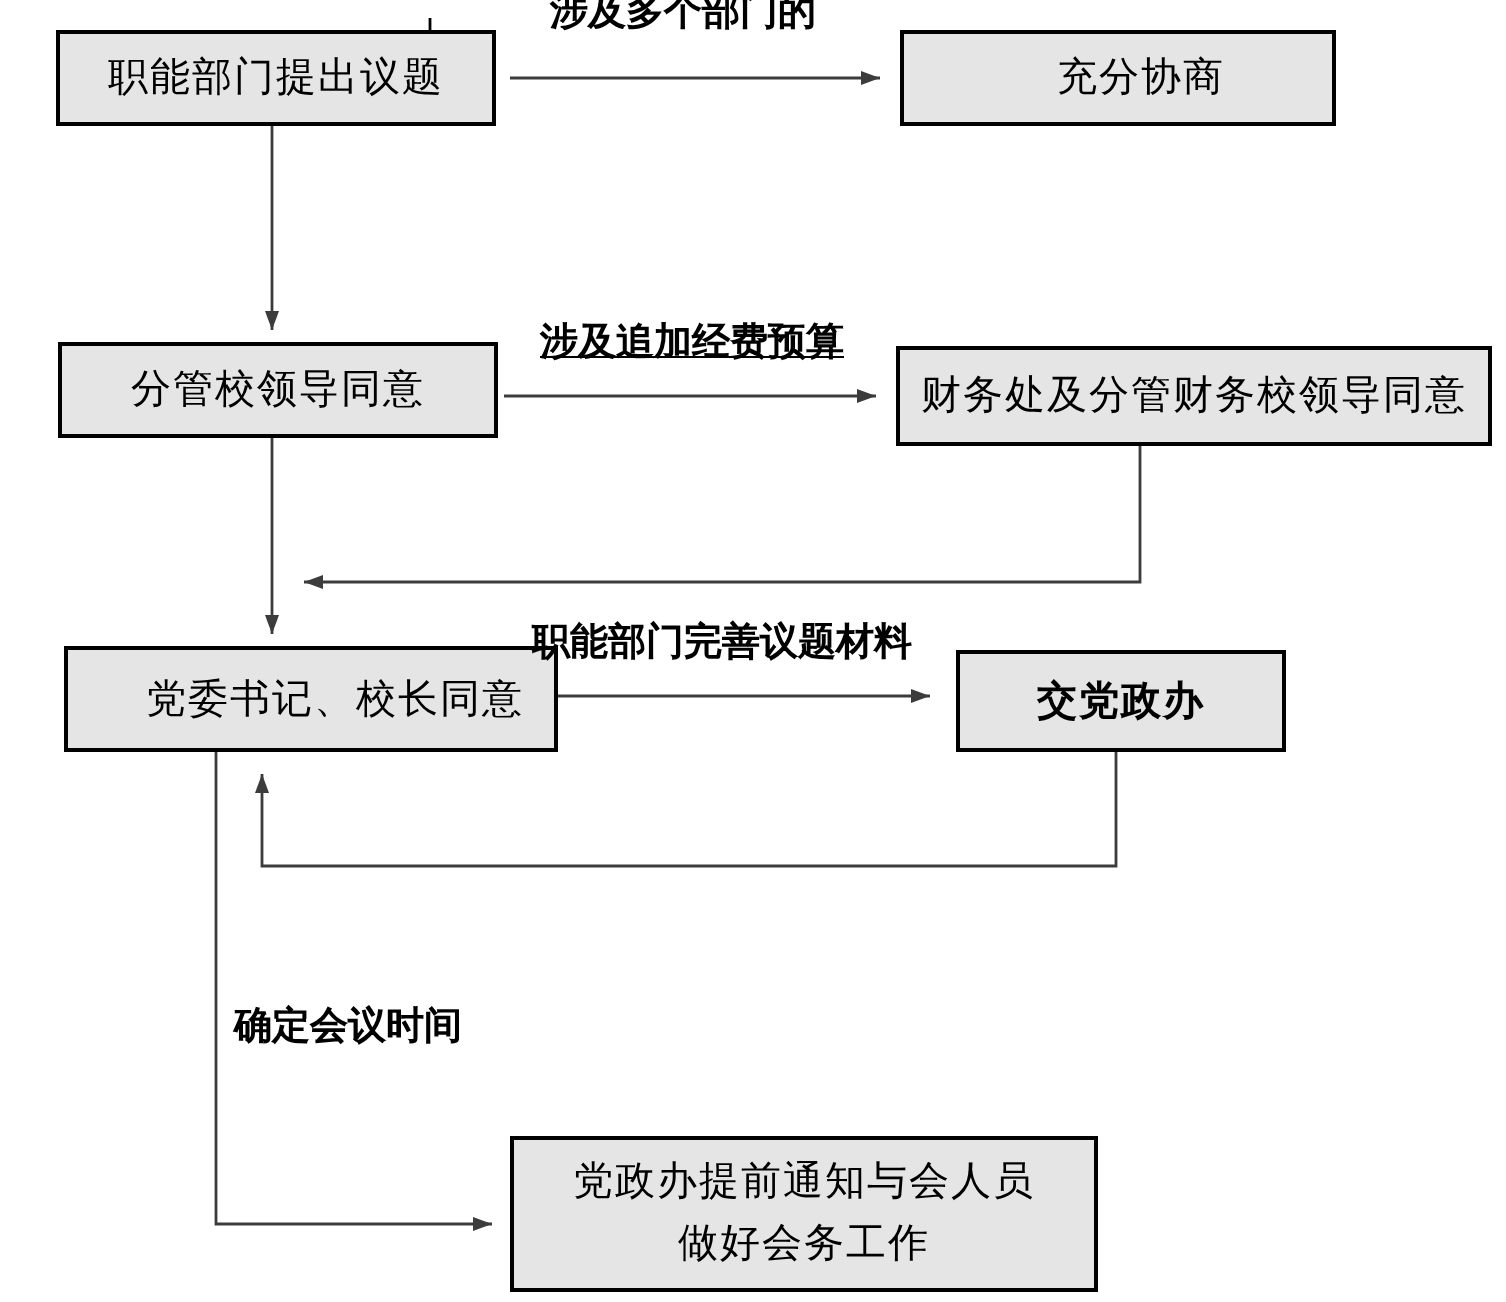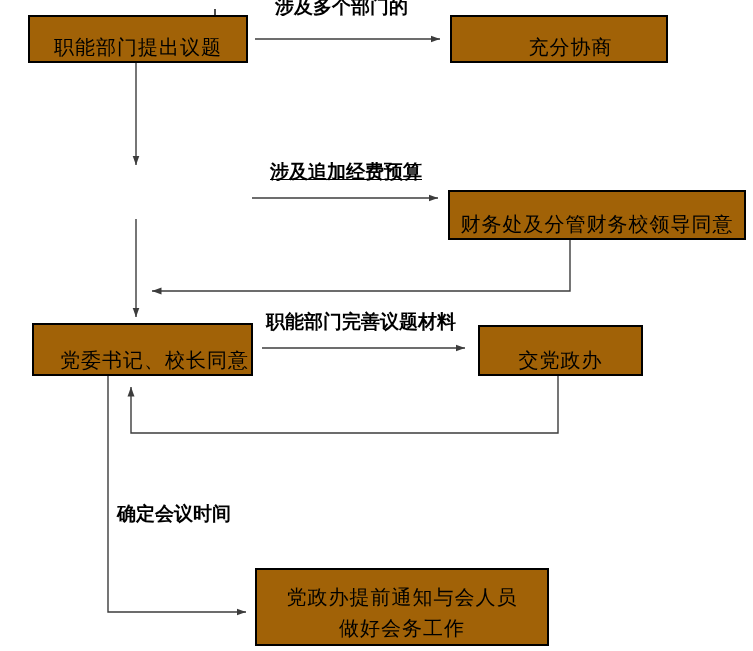--- a/index.html
+++ b/index.html
@@ -13,37 +13,37 @@
   }
   .wires {
     position: absolute;
     left: 0; top: 0;
     width: 753px; height: 651px;
   }
   .box {
     position: absolute;
     box-sizing: border-box;
     border: 2px solid #000000;
-    background: #a16207;
+    background: #e5e5e5;
     display: flex;
     flex-direction: column;
     align-items: center;
-    justify-content: flex-end;
+    justify-content: center;
     text-align: center;
     font-size: 20px;
     color: #000000;
     letter-spacing: 1px;
     line-height: 1.4;
   }
   .box-propose  { left: 28px;  top: 15px;  width: 220px; height: 48px; }
   .box-consult  { left: 450px; top: 15px;  width: 218px; height: 48px; padding-left: 23px; }
   .box-vice     { left: 29px;  top: 171px; width: 220px; height: 48px; }
-  .box-finance  { left: 448px; top: 190px; width: 298px; height: 50px; }
-  .box-secy     { left: 32px;  top: 323px; width: 221px; height: 53px; padding-left: 24px; }
-  .box-office   { left: 478px; top: 325px; width: 165px; height: 51px; }
+  .box-finance  { left: 448px; top: 173px; width: 298px; height: 50px; }
+  .box-secy     { left: 32px;  top: 323px; width: 247px; height: 53px; padding-left: 24px; }
+  .box-office   { left: 478px; top: 325px; width: 165px; height: 51px; font-weight: bold; }
   .box-notify   { left: 255px; top: 568px; width: 294px; height: 78px; line-height: 1.55; }
   .lbl {
     position: absolute;
     font-family: "Liberation Sans", sans-serif;
     font-weight: bold;
     font-size: 19px;
     color: #000000;
     white-space: nowrap;
     line-height: 21px;
   }
@@ -86,20 +86,23 @@
   </svg>
 
   <div class="box box-propose">
     <span>职能部门提出议题</span>
   </div>
 
   <div class="box box-consult">
     <span>充分协商</span>
   </div>
 
+  <div class="box box-vice">
+    <span>分管校领导同意</span>
+  </div>
 
   <div class="box box-finance">
     <span>财务处及分管财务校领导同意</span>
   </div>
 
   <div class="box box-secy">
     <span>党委书记、校长同意</span>
   </div>
 
   <div class="box box-office">

